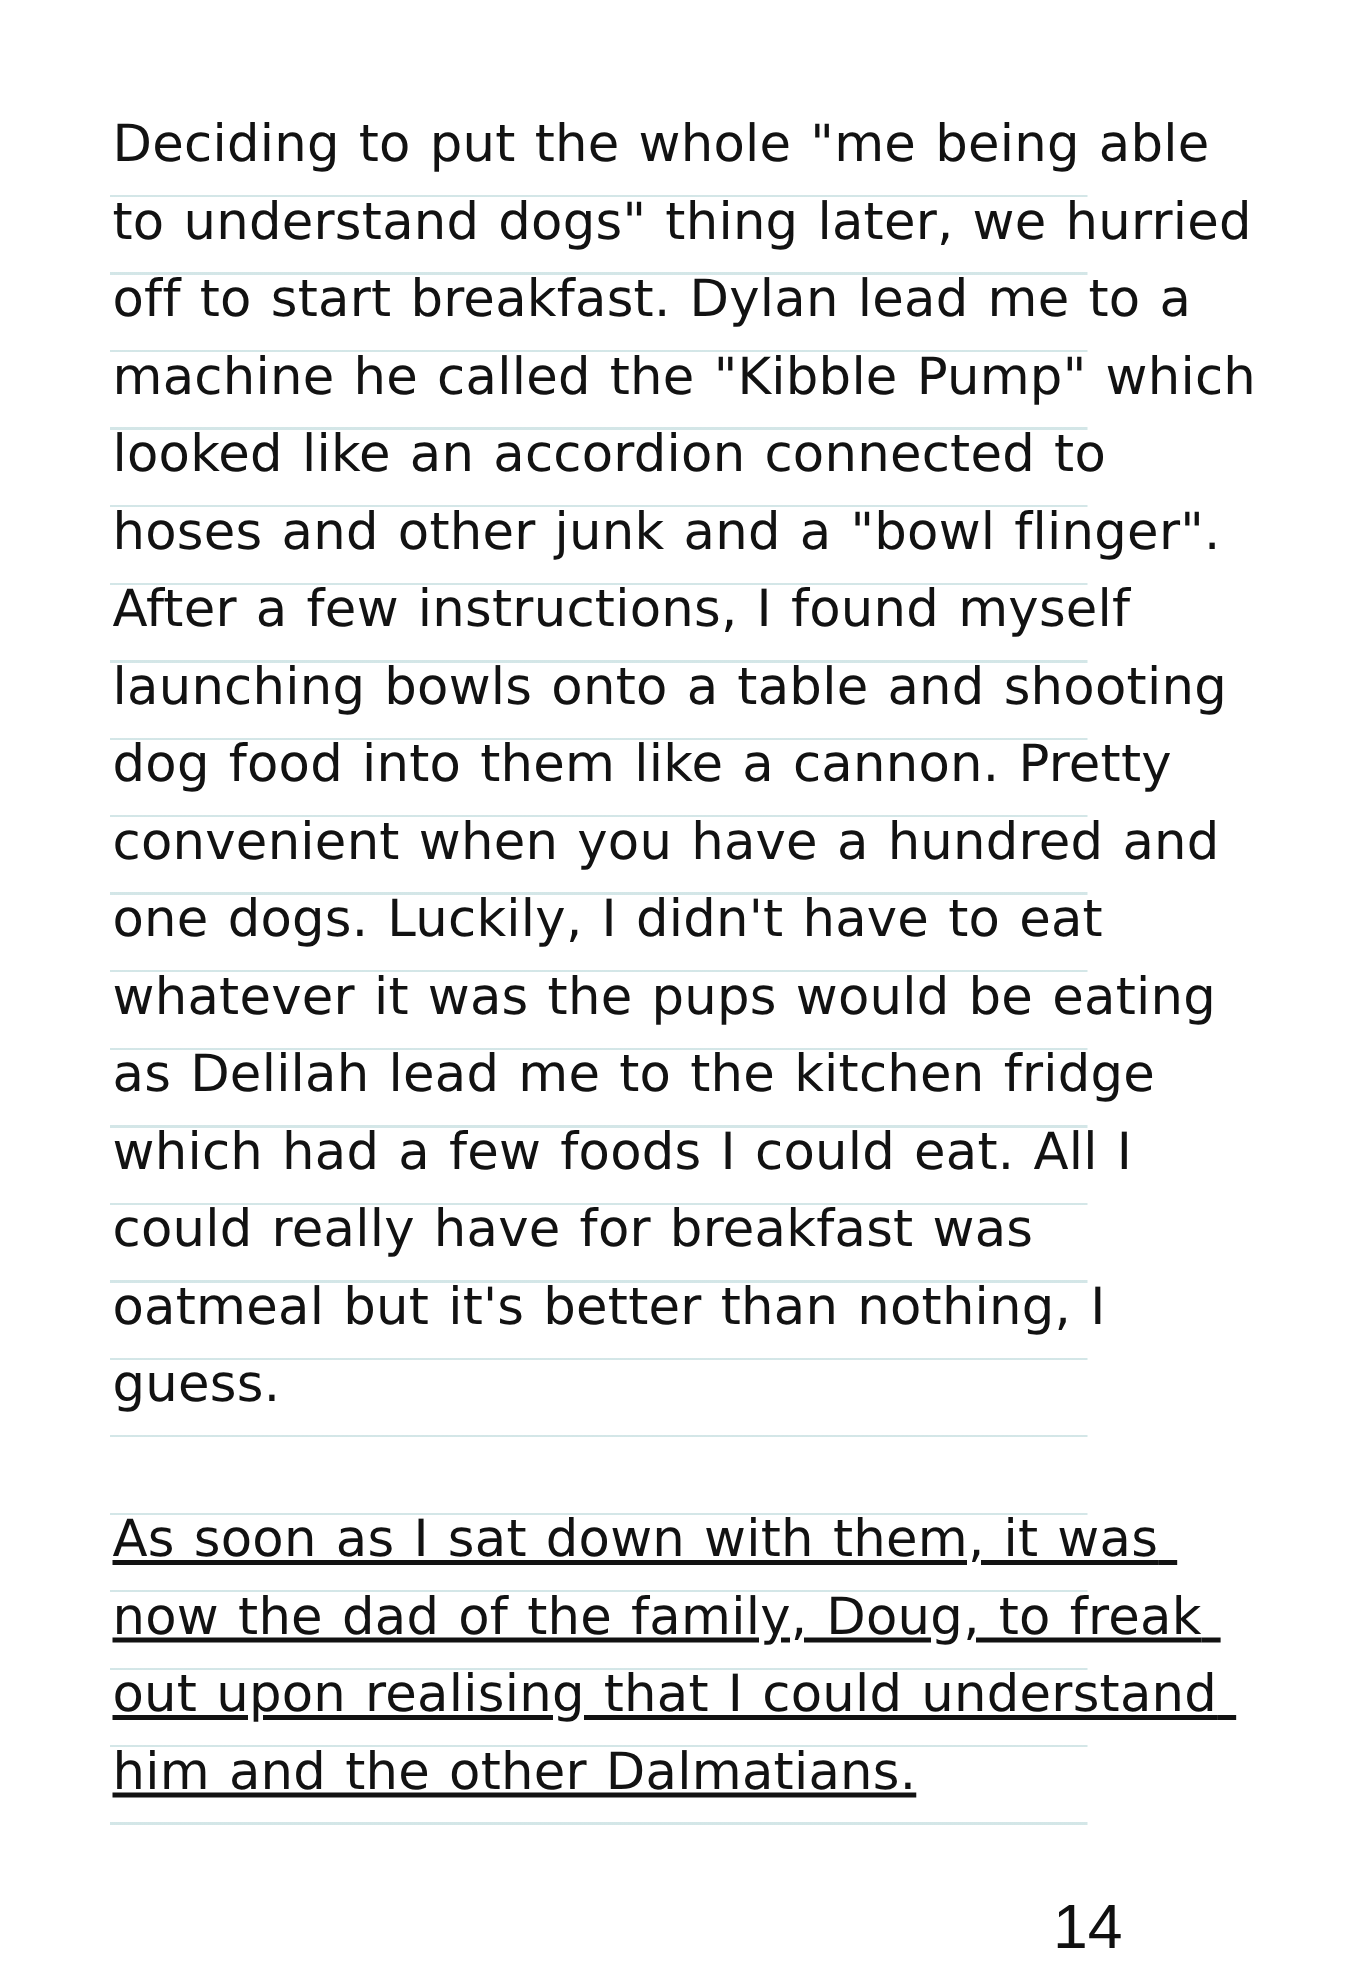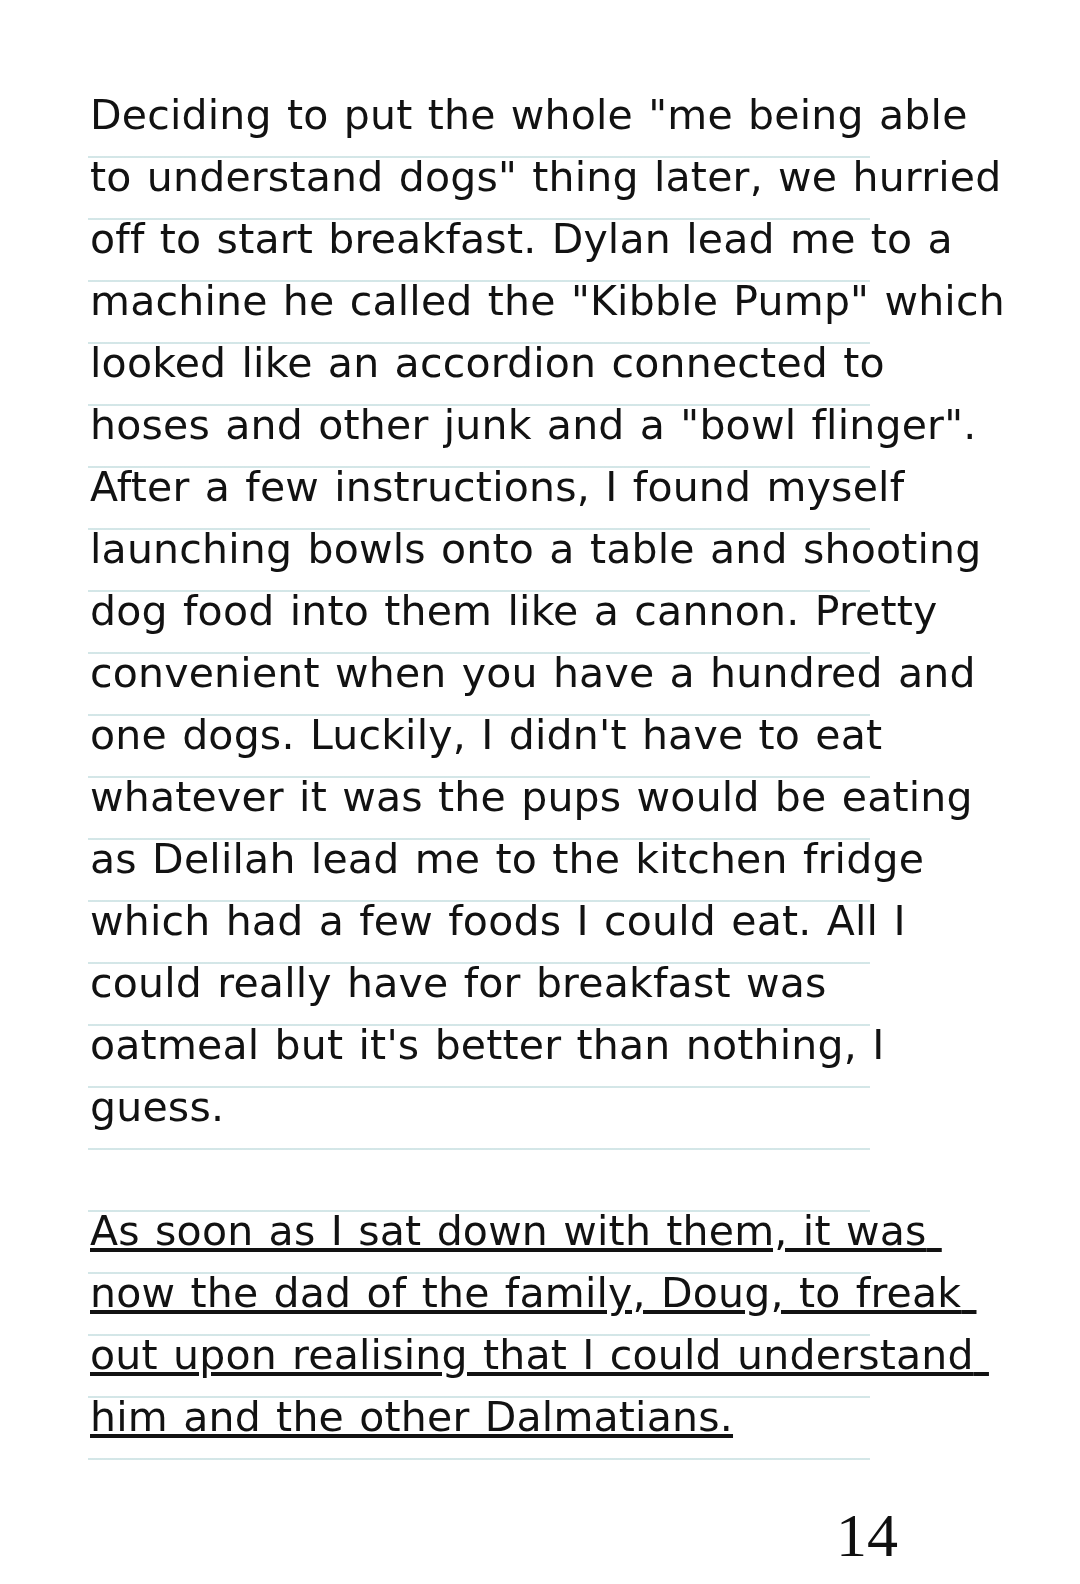--- a/index.html
+++ b/index.html
@@ -54,22 +54,22 @@
     white-space: pre-wrap;
   }
   .para.second {
     margin-bottom: 0;
     text-decoration: underline;
   }
   .page-number {
     position: absolute;
     right: 42px;
     bottom: 18px;
-    font-family: Liberation Serif, serif;
-    font-size: 62px;
+    font-family: Liberation Sans, sans-serif;
+    font-size: 50px;
     color: #101010;
     line-height: 1;
   }
 </style>
 </head>
 <body>
 
 <div class="page">
 
   <div class="rules"></div>

